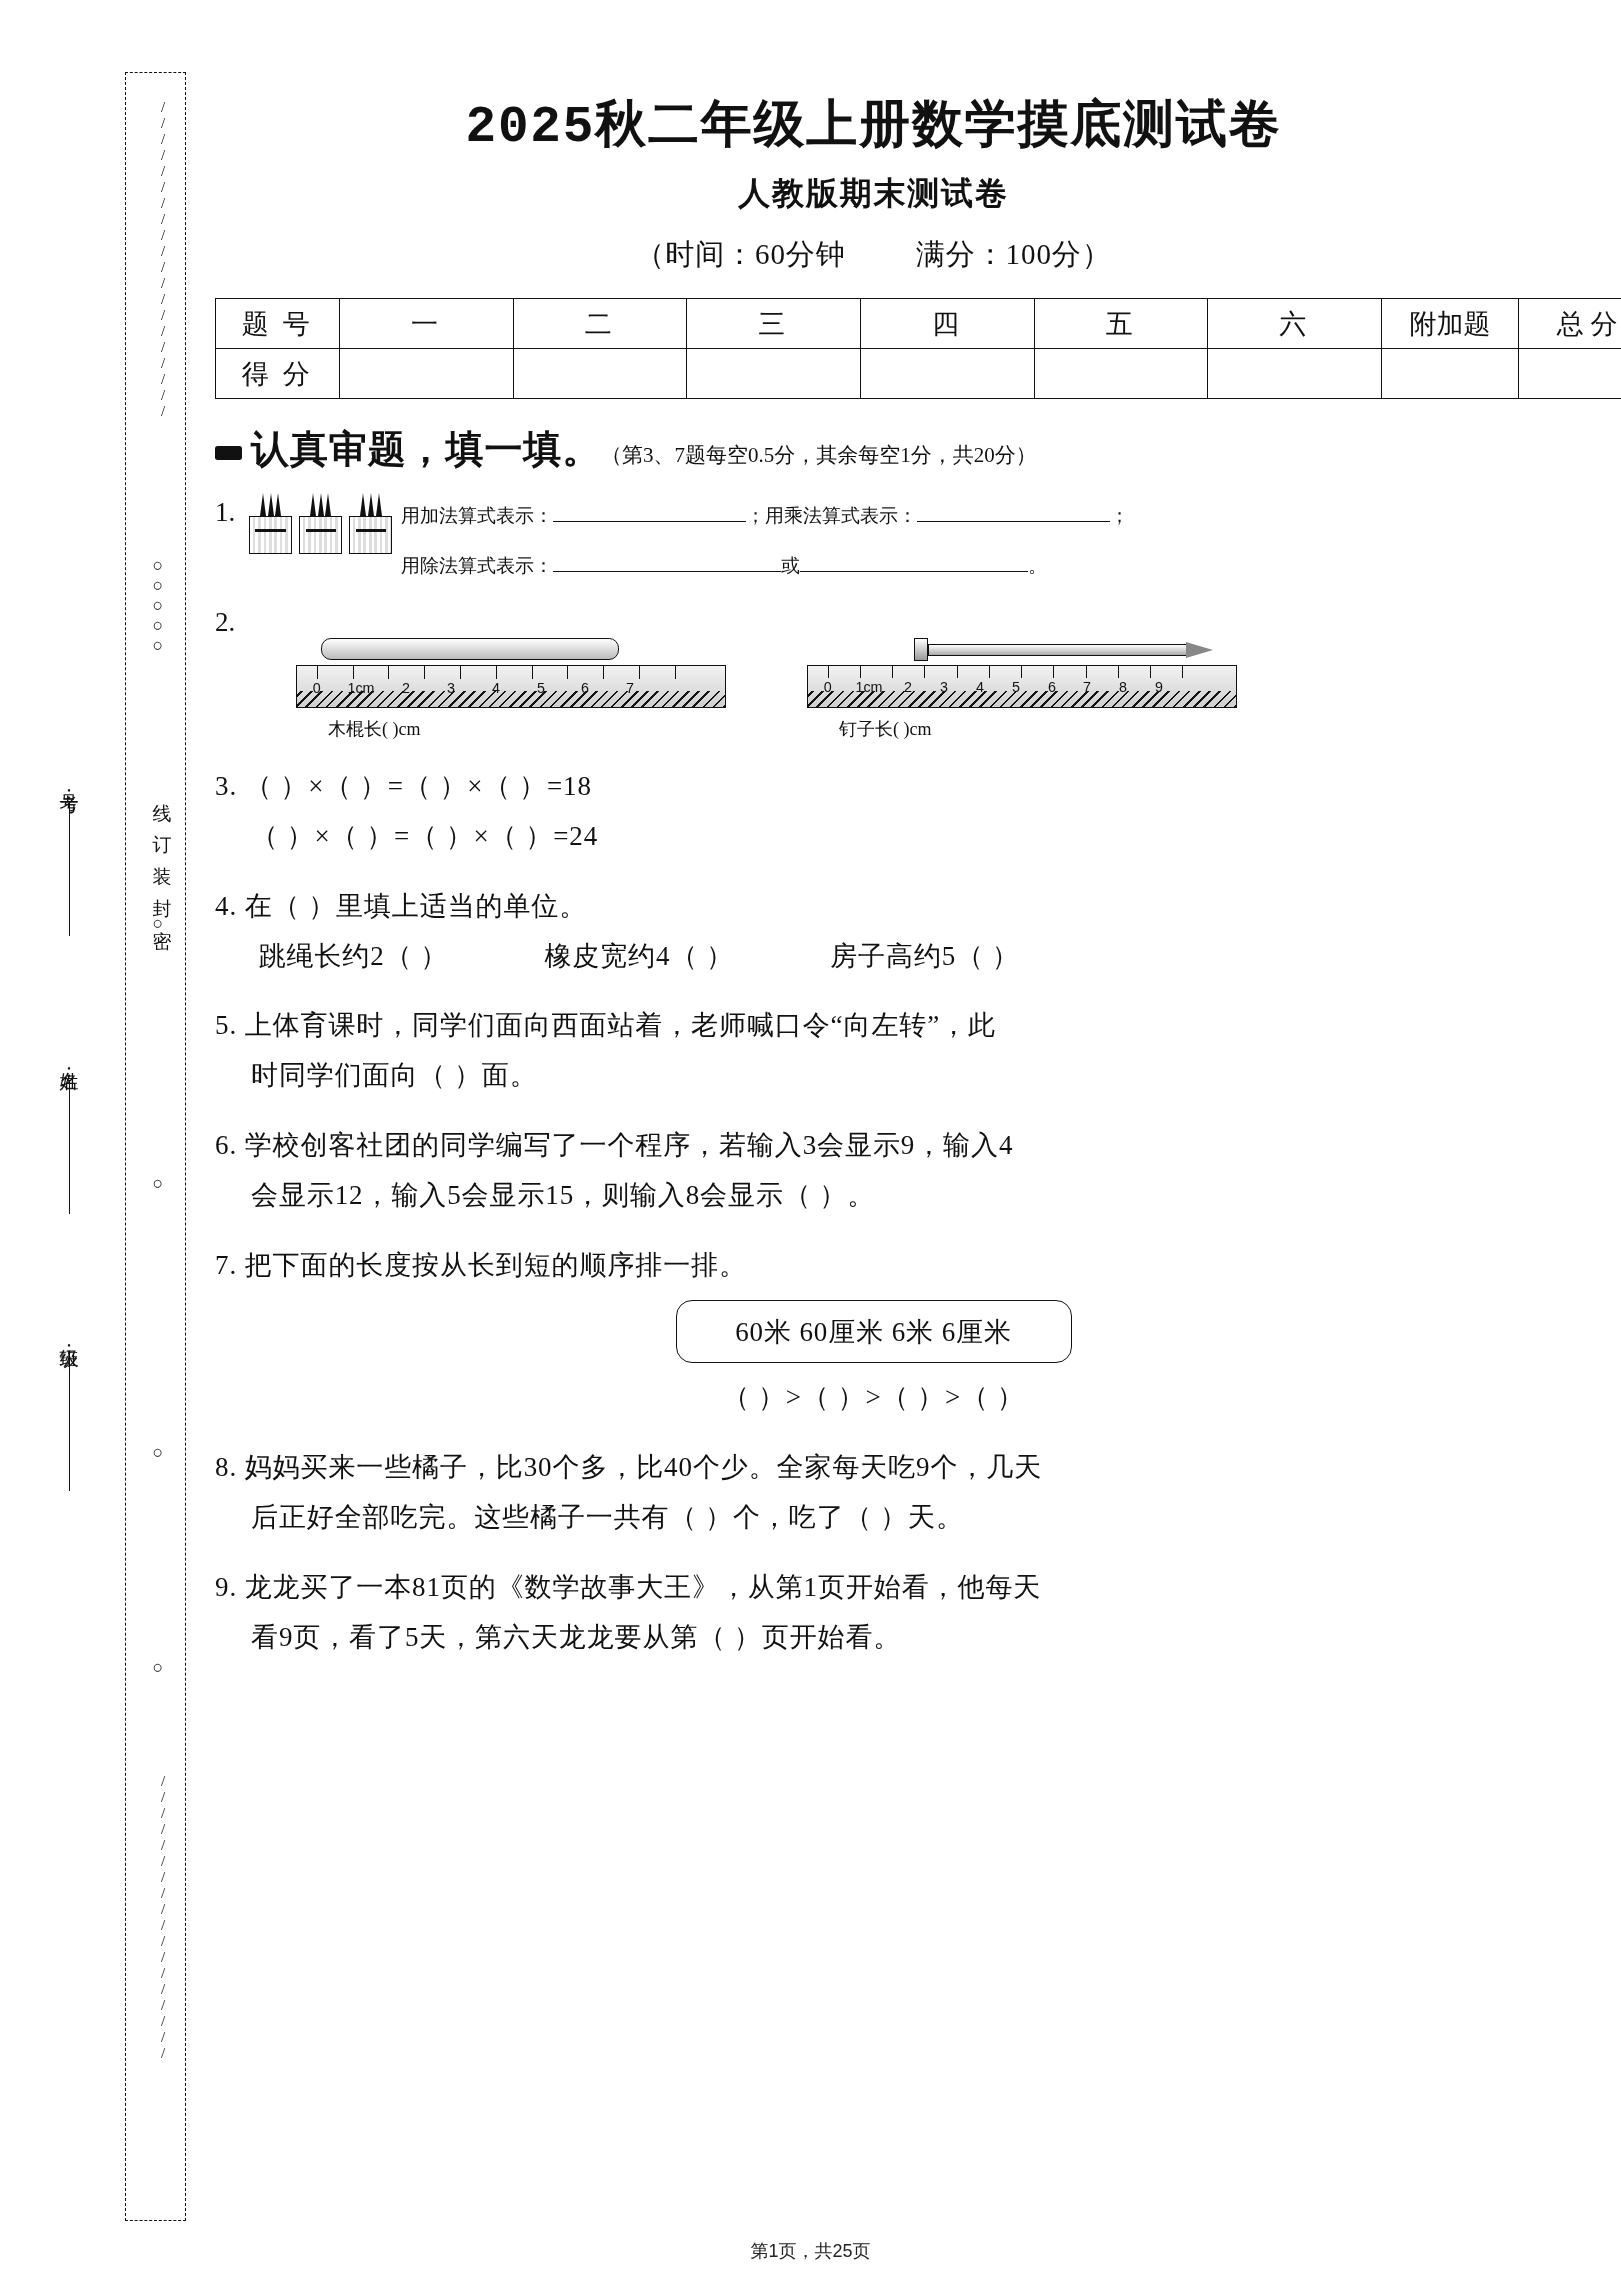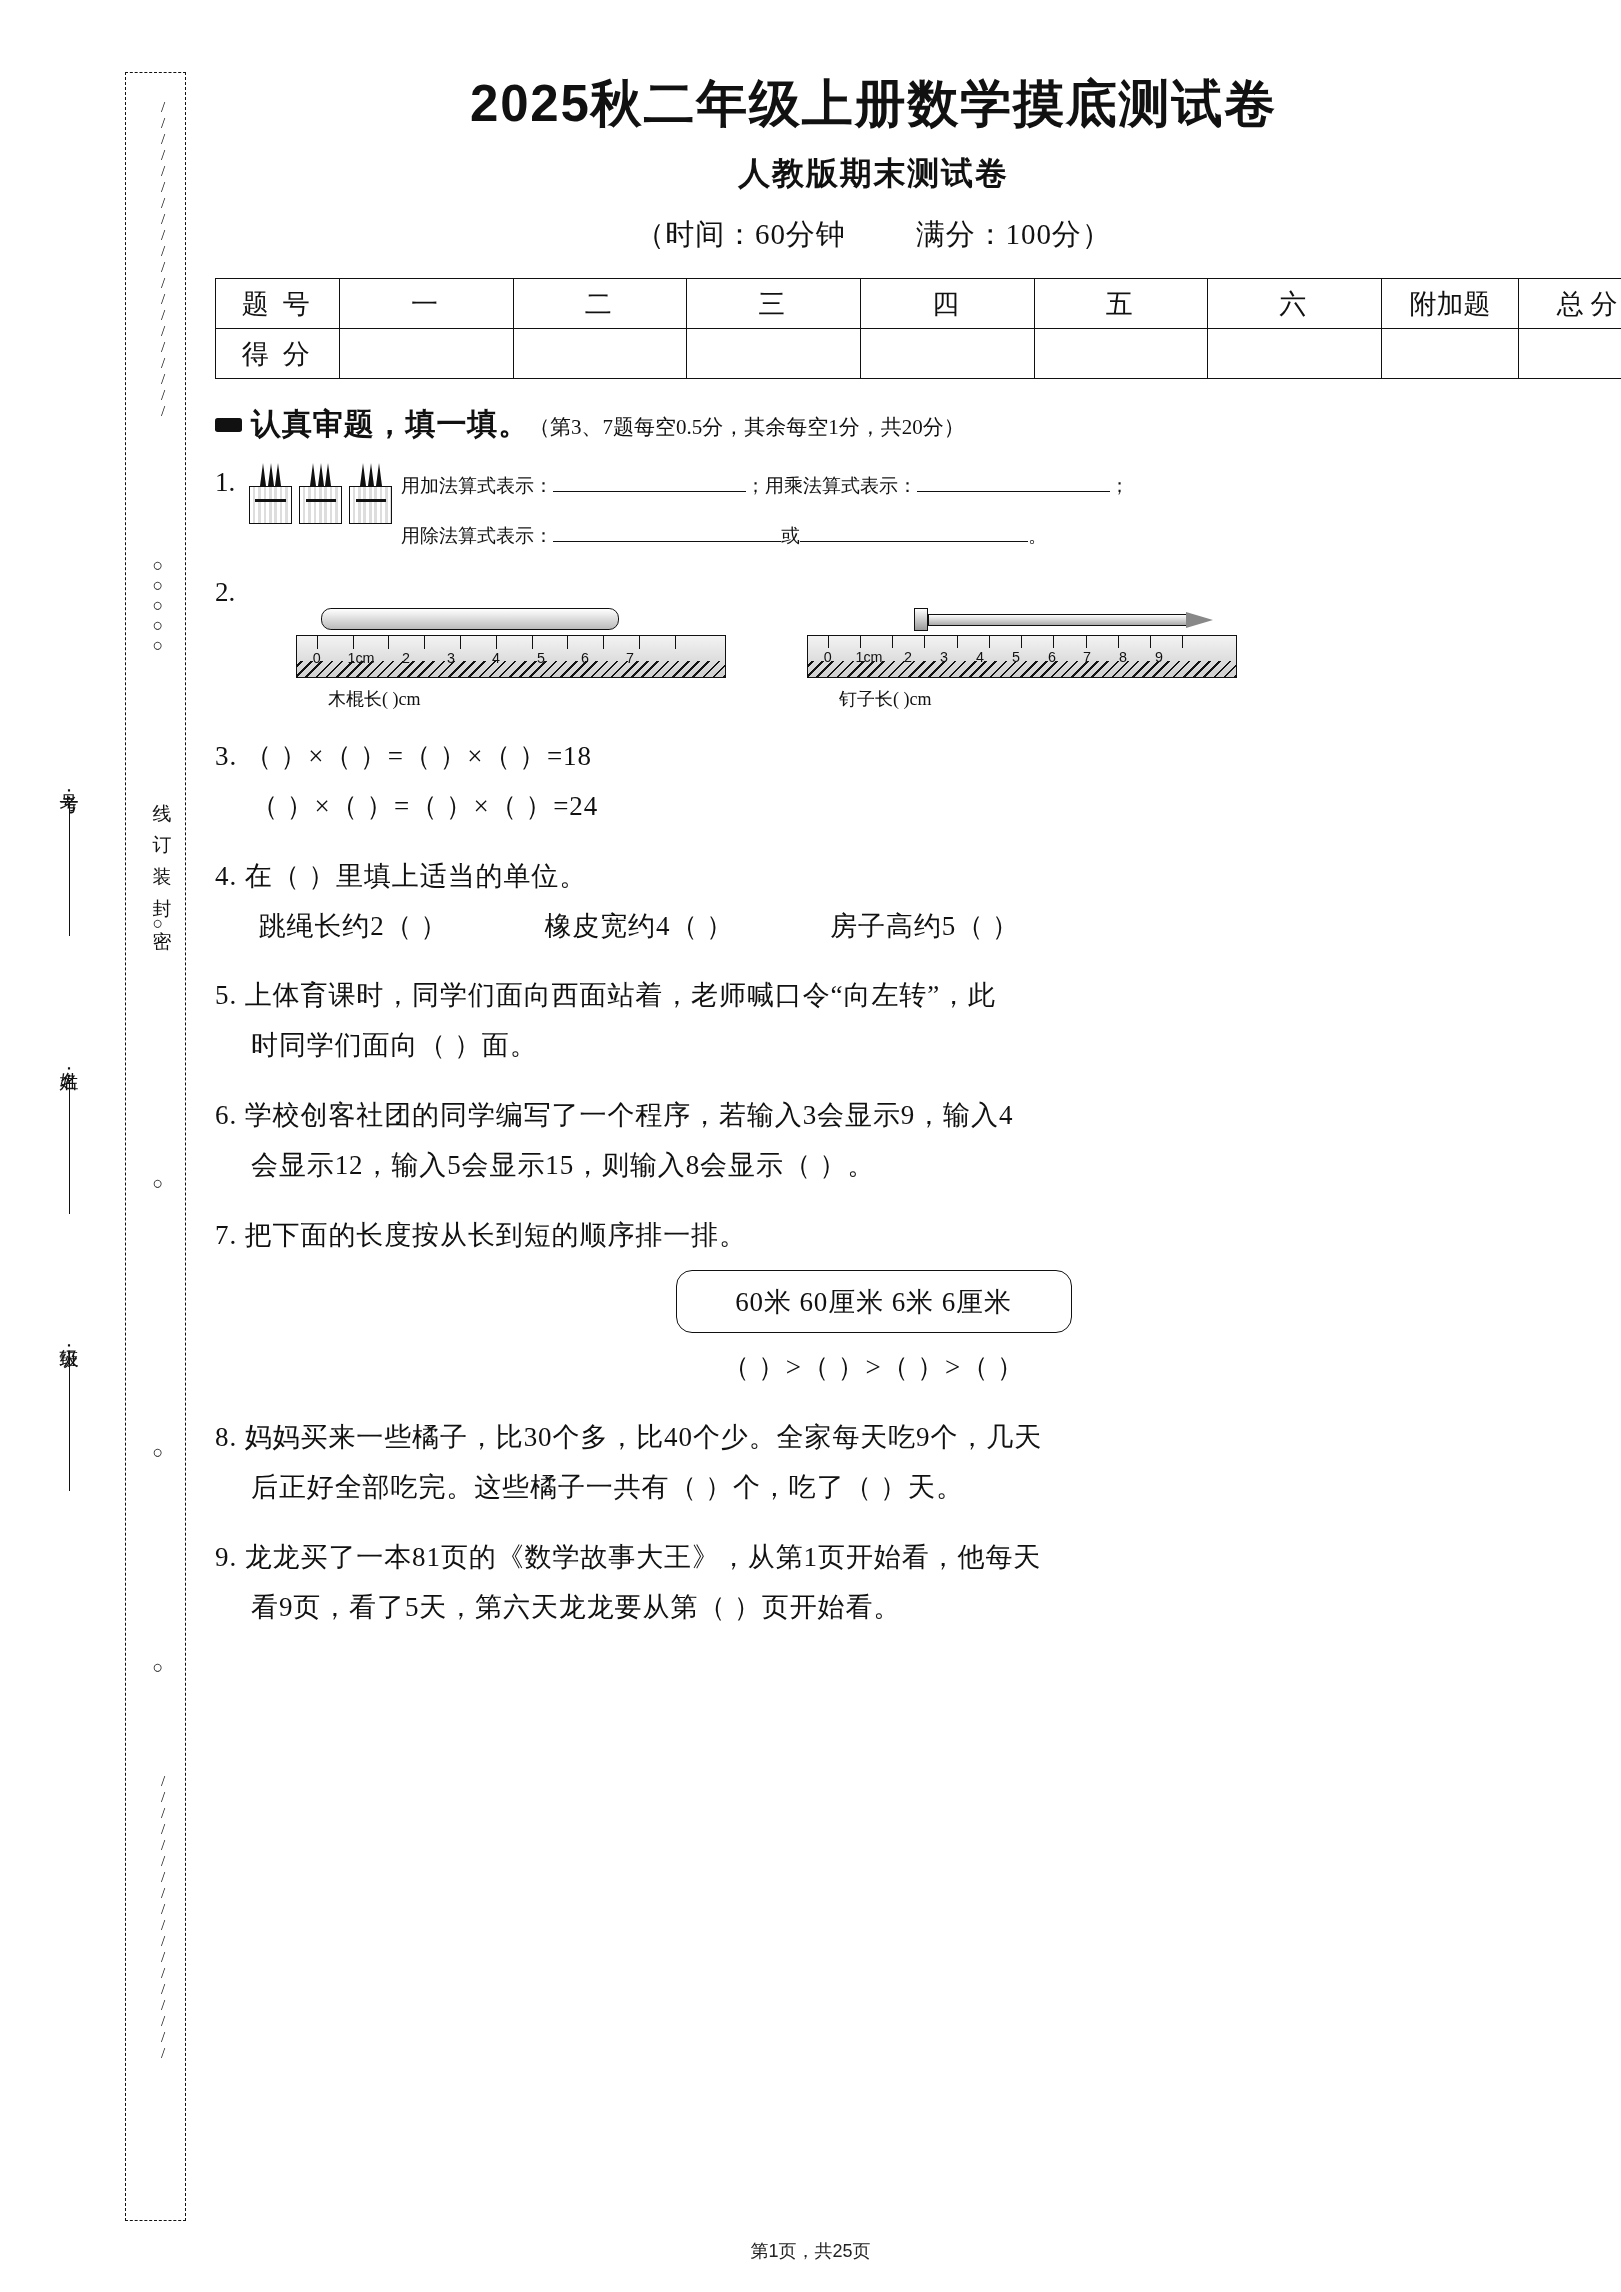--- a/index.html
+++ b/index.html
@@ -80,22 +80,22 @@
     position: absolute;
     left: 215px;
     top: 63px;
     width: 1317px;
   }
   .title1 {
     text-align: center;
     font-size: 51px;
     font-weight: bold;
     letter-spacing: 1.8px;
-    font-family: Liberation Sans, sans-serif;
-    margin-top: 7px;
+    font-family: Liberation Mono, monospace;
+    margin-top: 27px;
   }
   .title2 {
     text-align: center;
     font-size: 32px;
     font-weight: bold;
     letter-spacing: 1.8px;
     font-family: "DejaVu Sans", sans-serif;
     margin-top: 12.5px;
   }
   .subtitle {
@@ -133,21 +133,21 @@
     display: inline-block;
     width: 27px; height: 14.3px;
     background: #111;
     border-radius: 2.7px;
     margin-right: 9px;
     position: relative;
     top: -1.8px;
   }
   .sec .secttl {
     font-weight: bold;
-    font-size: 30px;
+    font-size: 38px;
     font-family: "DejaVu Sans", sans-serif;
     letter-spacing: 0.9px;
   }
   .sec .secnote {
     font-size: 21px;
     letter-spacing: 0px;
   }
 
   .q {
     margin-top: 19.7px;

